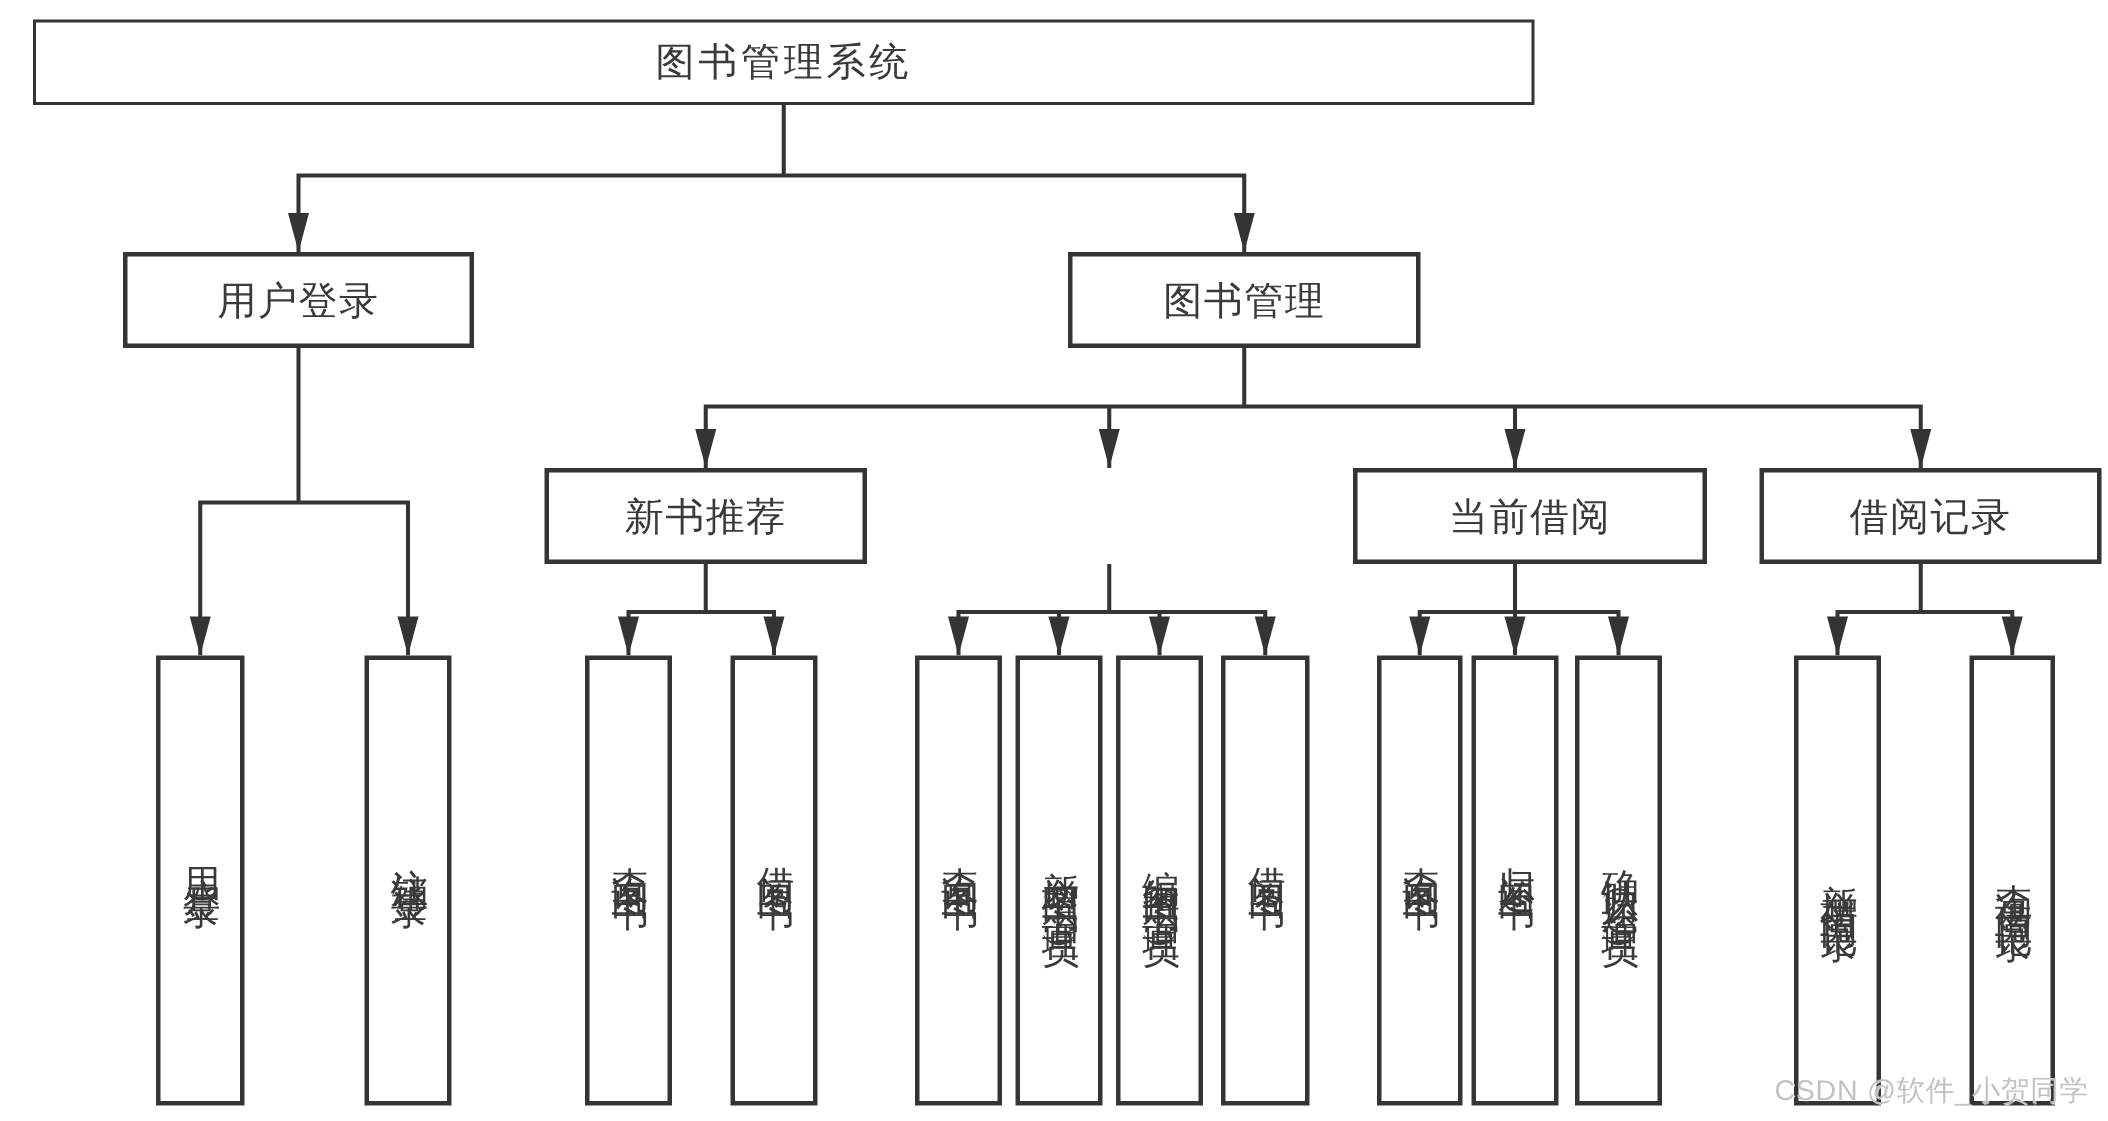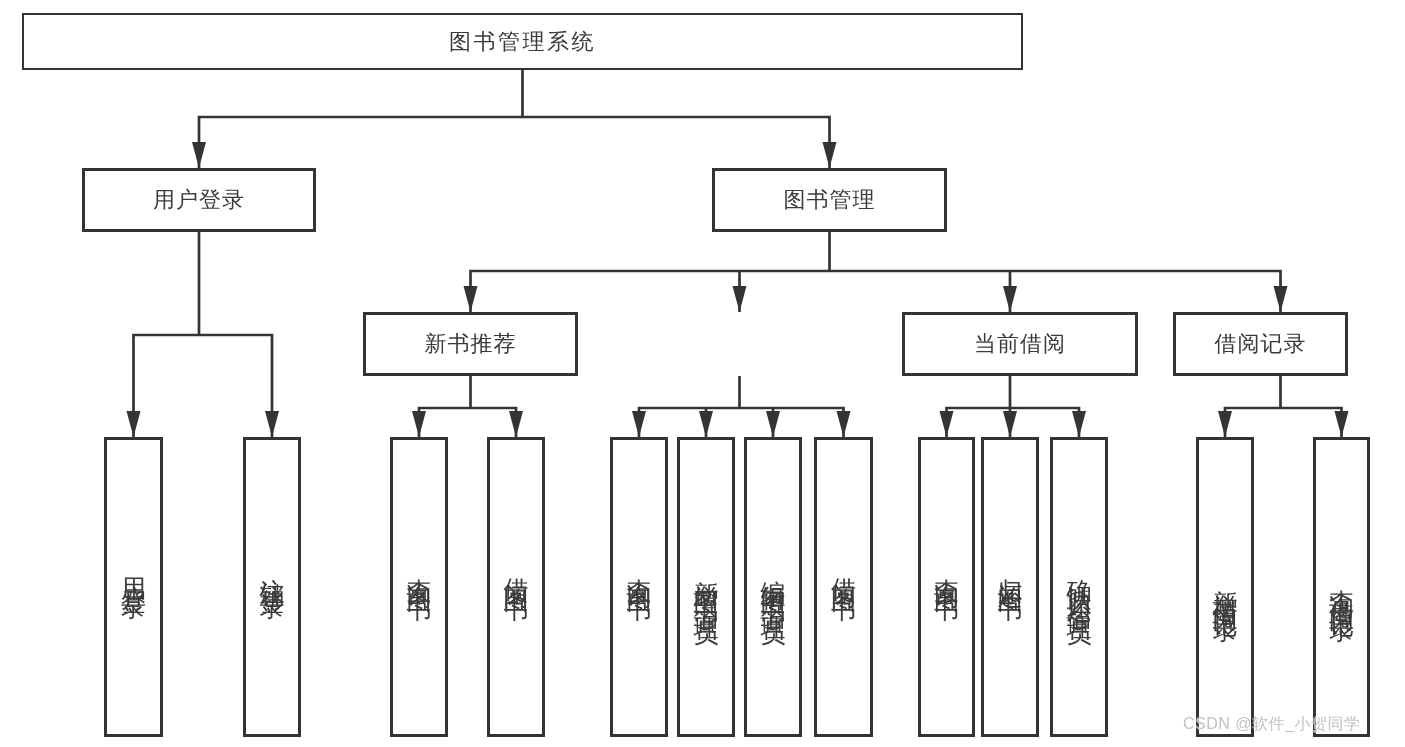--- a/index.html
+++ b/index.html
@@ -12,29 +12,29 @@
   body{font-family:"Liberation Sans","DejaVu Sans",sans-serif;color:var(--text);}
   .canvas{position:relative;width:1405px;height:747px;background:var(--bg);overflow:hidden;}
   svg.wires{position:absolute;left:0;top:0;width:1405px;height:747px;}
   path.line{fill:none;stroke:var(--line);stroke-width:2.7;}
   path.ah{fill:var(--line);stroke:none;}
   .node{
     position:absolute;background:#ffffff;border:3px solid var(--line);
     box-sizing:border-box;display:flex;align-items:center;justify-content:center;
   }
   .node.root{border-width:2.5px;}
-  .hlabel{font-size:22px;letter-spacing:1px;white-space:nowrap;color:var(--text);}
+  .hlabel{font-size:26px;letter-spacing:1px;white-space:nowrap;color:var(--text);}
   .root .hlabel{letter-spacing:2.5px;}
   .leaf .vtext{
     writing-mode:vertical-rl;text-orientation:mixed;
     font-size:25px;letter-spacing:6px;line-height:1;white-space:nowrap;color:var(--text);
   }
   .watermark{
     position:absolute;left:1183px;top:714px;z-index:5;
-    font-size:16px;letter-spacing:0.5px;white-space:nowrap;color:var(--wm);
+    font-size:19px;letter-spacing:0.5px;white-space:nowrap;color:var(--wm);
     text-shadow:1px 1px 0 rgba(255,255,255,0.7);
   }
 </style>
 </head>
 <body>
 
 <div class="canvas">
 
   <svg class="wires" viewBox="0 0 1405 747" id="wires">
     <path class="line" d="M522.5 70 V117 M199 168 V117 H829.5 V168"></path>
@@ -75,21 +75,21 @@
   <div class="node" style="left:363px;top:312px;width:215px;height:64px">
     <span class="hlabel">新书推荐</span>
   </div>
 
   <div class="node" style="left:712px;top:168px;width:235px;height:64px">
     <span class="hlabel">图书管理</span>
   </div>
   <div class="node" style="left:902px;top:312px;width:236px;height:64px">
     <span class="hlabel">当前借阅</span>
   </div>
-  <div class="node" style="left:1173px;top:312px;width:175px;height:64px">
+  <div class="node" style="left:1173px;top:312px;width:228px;height:64px">
     <span class="hlabel">借阅记录</span>
   </div>
 
   <div class="node leaf" style="left: 104px; top: 437px; width: 59px; height: 300px; padding-bottom: 34px;">
     <span class="vtext">用户登录</span>
   </div>
   <div class="node leaf" style="left: 243px; top: 437px; width: 58px; height: 300px; padding-bottom: 34px;">
     <span class="vtext">注销登录</span>
   </div>
   <div class="node leaf" style="left: 390px; top: 437px; width: 58px; height: 300px; padding-bottom: 34px;">

